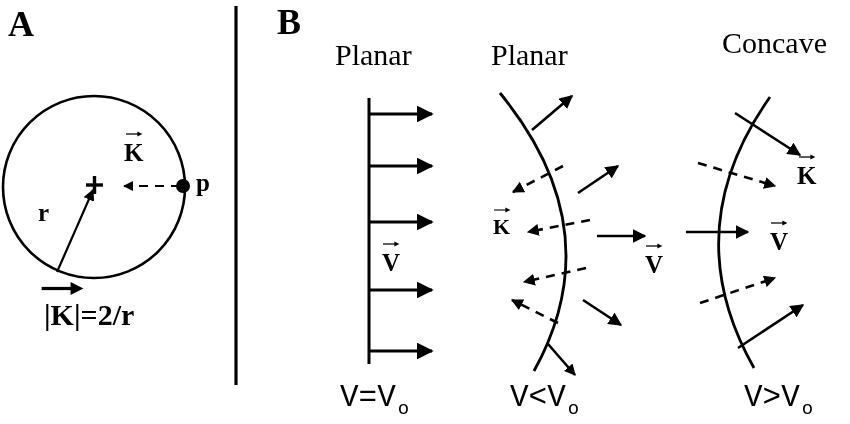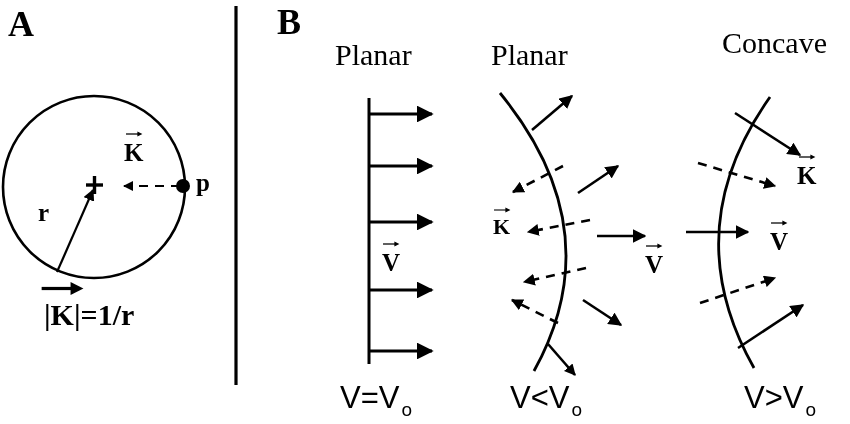--- a/index.html
+++ b/index.html
@@ -7,21 +7,21 @@
     position:relative;
     width:850px;height:424px;
     background:#ffffff;
     overflow:hidden;
     font-family:"Liberation Serif", serif;
     color:#000000;
   }
   .lbl{position:absolute;white-space:nowrap;line-height:1;}
   .panel-letter{font-weight:bold;font-size:36px;font-family:"Liberation Serif",serif;}
   .col-head{font-weight:normal;font-size:30px;font-family:"Liberation Serif",serif;}
-  .bottom-lbl{font-size:31px;font-family:Liberation Sans, sans-serif;}
+  .bottom-lbl{font-size:31px;font-family:Liberation Mono, monospace;}
   .bottom-lbl sub{font-size:19px;vertical-align:baseline;position:relative;top:8px;left:2px;}
   .vec-lbl{font-weight:bold;font-size:25px;font-family:"Liberation Serif",serif;}
   .vec-lbl.small{font-size:22px;}
   .plain-lbl{font-weight:bold;font-size:25px;font-family:"Liberation Serif",serif;}
   .formula{font-weight:bold;font-size:30px;font-family:"Liberation Serif",serif;}
   svg{position:absolute;left:0;top:0;overflow:visible;}
   .vec-wrap{position:relative;display:inline-block;}
   .vec-arrow{
     position:absolute;left:50%;transform:translateX(-50%);
     top:-0.62em;width:1.05em;height:0.5em;
@@ -117,21 +117,21 @@
         <path d="M 28 1 L 40 7 L 28 13 z" fill="#000"></path>
       </svg>
       <span class="vec-lbl">K</span>
     </span>
   </div>
 
   <div class="lbl formula" style="left:44px;top:300px;">
     <span>|</span><span class="vec-wrap"><svg class="vec-arrow wide" viewBox="0 0 40 14">
           <line x1="1" y1="7" x2="30" y2="7" stroke="#000" stroke-width="3"></line>
           <path d="M 28 1 L 40 7 L 28 13 z" fill="#000"></path>
-        </svg><span>K</span></span><span>|=1/r</span>
+        </svg><span>K</span></span><span>|=2/r</span>
   </div>
 
   <div class="lbl panel-letter" style="left:277px;top:4px;">B</div>
 
   <div class="lbl col-head" style="left:335px;top:40px;">Planar</div>
   <div class="lbl col-head" style="left:491px;top:40px;">Planar</div>
   <div class="lbl col-head" style="left:722px;top:28px;">Concave</div>
 
   <div class="lbl" style="left:382px;top:250px;">
     <span class="vec-wrap">

